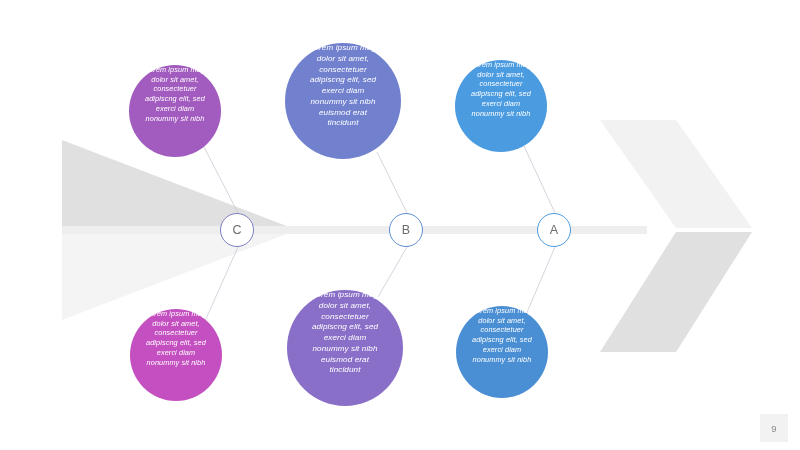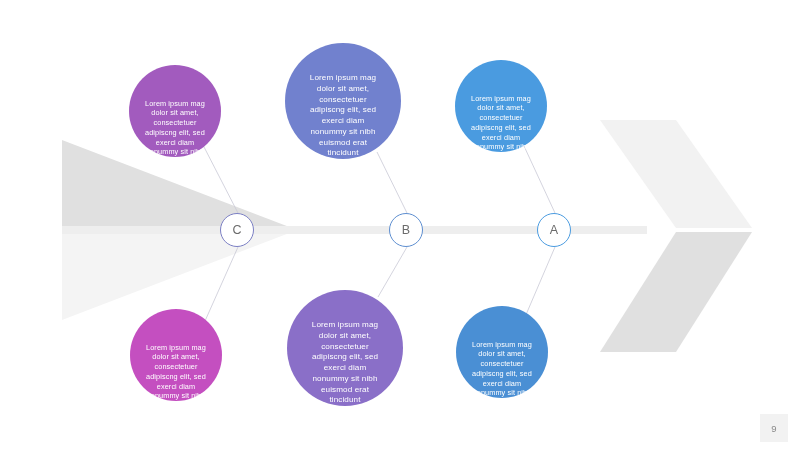--- a/index.html
+++ b/index.html
@@ -23,25 +23,26 @@
     position: absolute;
     left: 0;
     top: 0;
     width: 800px;
     height: 450px;
   }
   .bubble {
     position: absolute;
     border-radius: 50%;
     display: flex;
-    align-items: flex-end;
+    align-items: flex-start;
     justify-content: center;
     text-align: center;
     color: #ffffff;
     box-sizing: border-box;
+    font-style: italic;
   }
   .bubble-text {
     display: block;
     width: 86%;
     line-height: 1.33;
     white-space: pre-line;
     letter-spacing: 0.1px;
   }
   .bubble.small .bubble-text {
     font-size: 7.3px;

